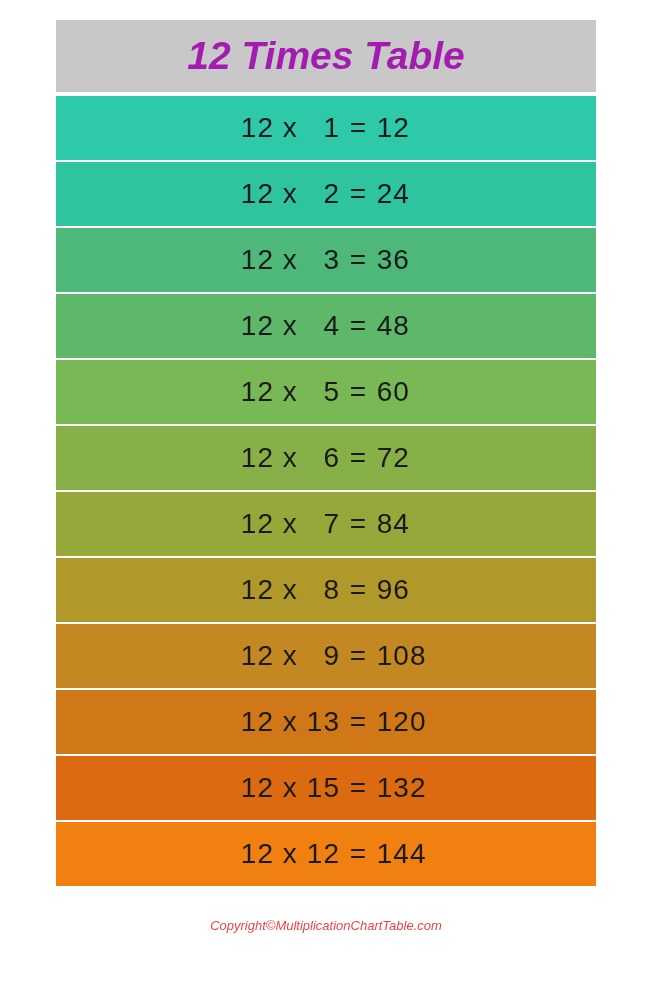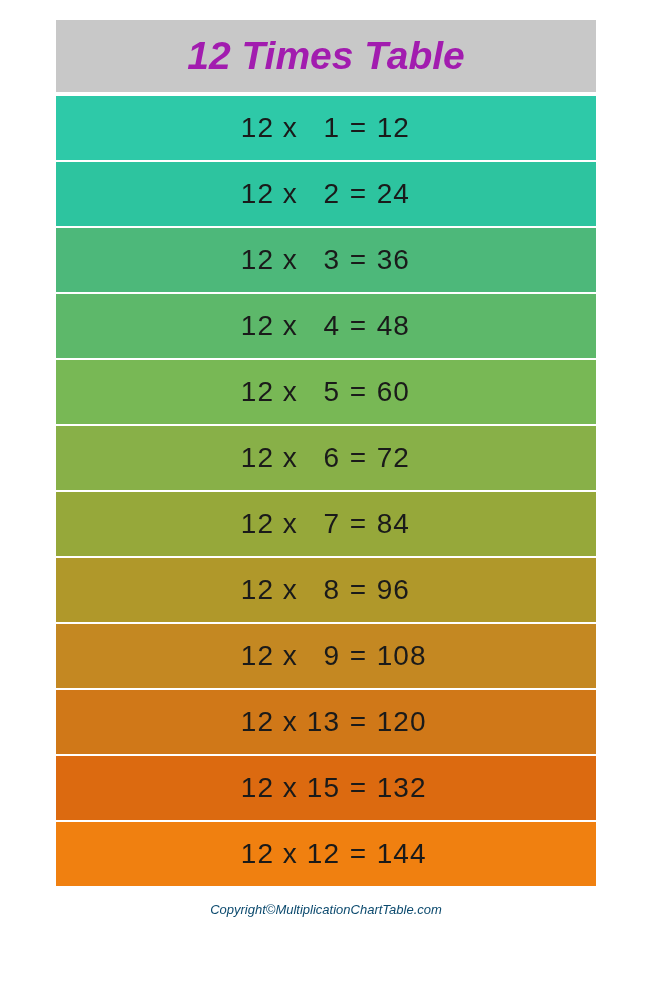--- a/index.html
+++ b/index.html
@@ -81,23 +81,23 @@
       text-align: center;
     }
 
     .num-result {
       width: 50px;
       text-align: left;
     }
 
     .copyright {
       text-align: center;
-      margin-top: 16px;
+      margin-top: 32px;
       font-size: 13px;
-      color: #0c4a6e;
+      color: #ef4444;
       font-style: italic;
     }
   </style>
 </head>
 <body>
 
 <div class="main-container">
   <div class="title-bar">
     <span class="title-text">12 Times Table</span>
   </div>

